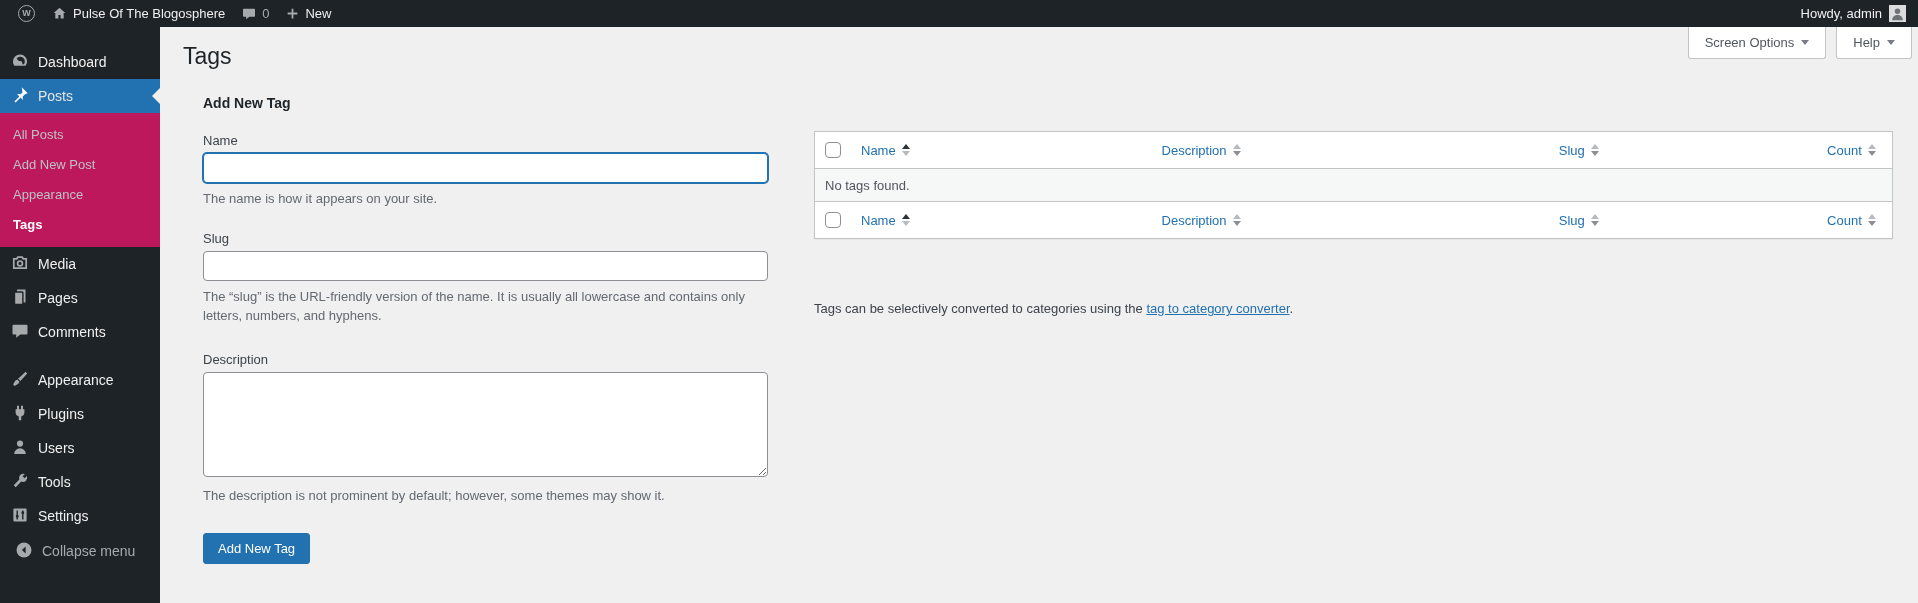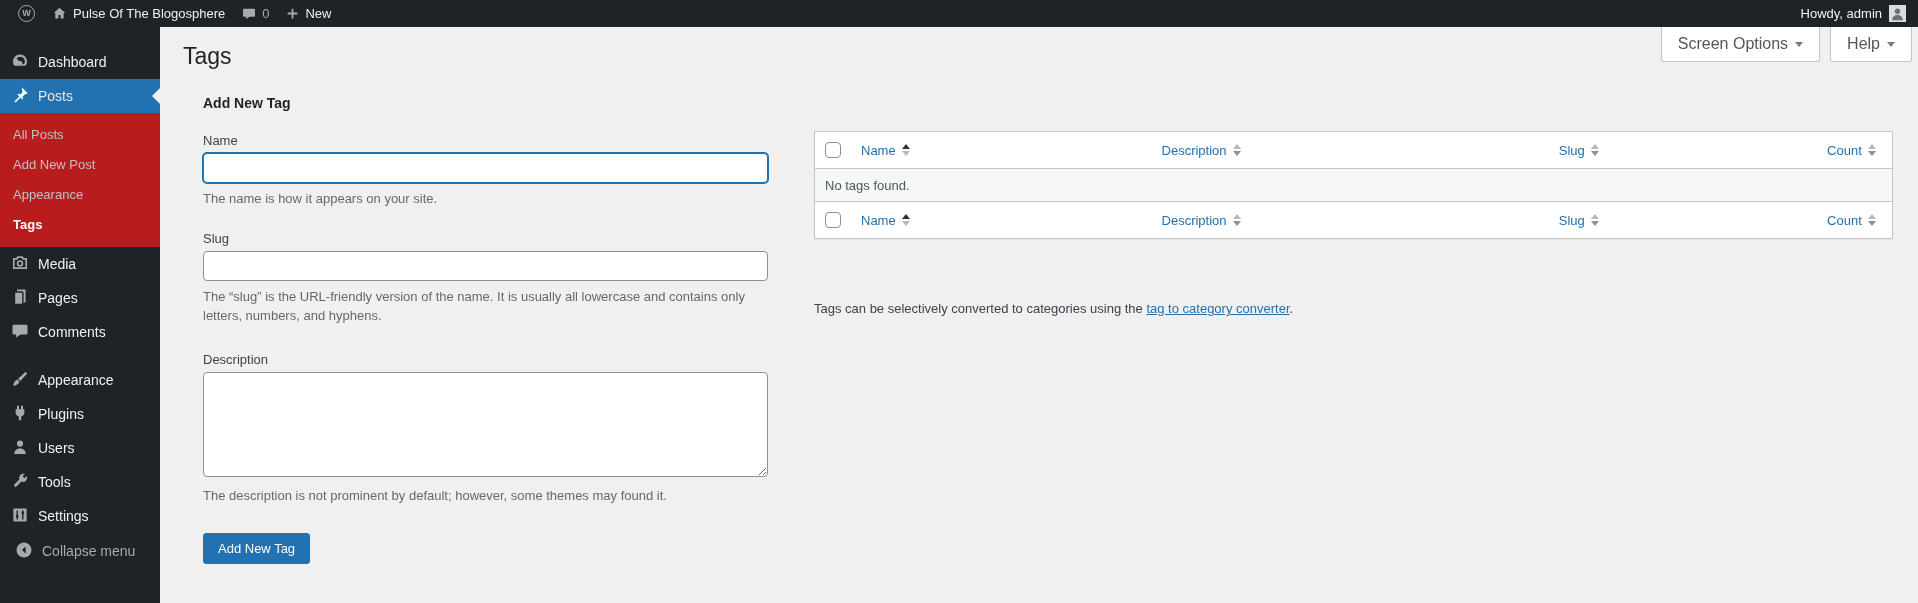--- a/index.html
+++ b/index.html
@@ -35,21 +35,21 @@
     height:34px; display:flex; align-items:center; gap:8px;
     padding-left:10px; cursor:pointer; position:relative; color:#f0f0f1;
   }
   .menu-item svg { flex:0 0 20px; }
   .menu-item.dim { color:#a7aaad; }
   .menu-item.active { background:#2271b1; color:#e5e5e5;text-align:center; }
   .menu-item.active .menu-arrow {
     position:absolute; right:0; top:50%; margin-top:-8px; width:0; height:0;
     border:8px solid transparent; border-right-color:#f0f0f1;
   }
-  .submenu { background:#b91c1c; padding:7px 0; }
+  .submenu { background:#be185d; padding:7px 0; }
   .submenu-item {
     height:30px; line-height:30px; padding-left:13px; cursor:pointer;
     color:#bec1c6; font-size:13px;
   }
   .submenu-item.current { color:#fff; font-weight:bold; }
   .menu-gap { height:14px; }
   .collapse-item { position:absolute; bottom:35px; left:4px; width:160px; }
 
   
   .content { position:absolute; top:27px; left:160px; width:1758px; height:576px; padding:14px 25px 0 23px; }
@@ -94,21 +94,21 @@
     width:16px; height:16px; border:1px solid #8c8f94; border-radius:4px;
     background:#fff; display:inline-block; cursor:pointer; vertical-align:middle;
   }
   .converter-note { margin-top:62px; color:#3c434a; }
   .converter-note a { color:#2271b1; text-decoration:underline; cursor:pointer; }
 
   
   .screen-meta { position:absolute; top:27px; right:6px; display:flex; gap:10px; z-index:40; }
   .meta-tab {
     background:#fff; border:1px solid #c3c4c7; border-top:none; border-radius:0 0 3px 3px;
-    padding:8px 16px; color:#50575e; font-size:16px; cursor:pointer;
+    padding:8px 16px; color:#50575e; font-size:13px; cursor:pointer;
     display:flex; align-items:center; gap:7px;text-align:right;
   }
   .meta-caret { width:0; height:0; border-left:4px solid transparent; border-right:4px solid transparent; border-top:5px solid #787c82; }
 </style>
 </head>
 <body>
 
 <div class="admin-bar">
   <div class="ab-item">
     <span class="wp-logo-ring">W</span>
@@ -295,21 +295,21 @@
 
       <div class="form-field">
         <label>Slug</label>
         <input type="text" class="txt-input" value="" style="">
         <p class="help-text">The “slug” is the URL-friendly version of the name. It is usually all lowercase and contains only letters, numbers, and hyphens.</p>
       </div>
 
       <div class="form-field" style="margin-top:26px;">
         <label>Description</label>
         <textarea class="txt-input" style=""></textarea>
-        <p class="help-text">The description is not prominent by default; however, some themes may found it.</p>
+        <p class="help-text">The description is not prominent by default; however, some themes may show it.</p>
       </div>
 
       <button class="primary-btn">Add New Tag</button>
     </div>
 
     <div class="right-col">
       <table class="tags-table">
         <thead>
           <tr>
             <th class="cb-col"><span class="checkbox"></span></th>

